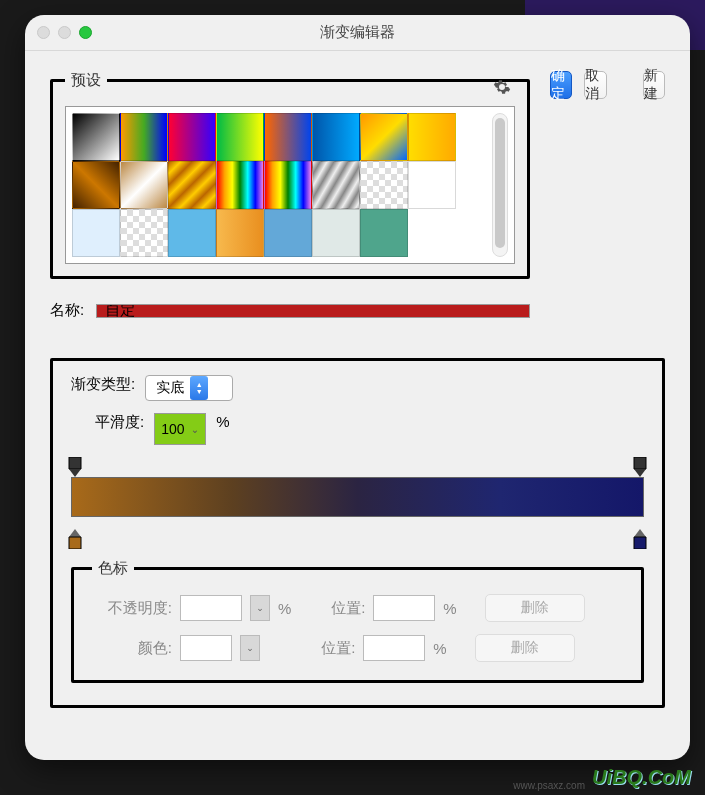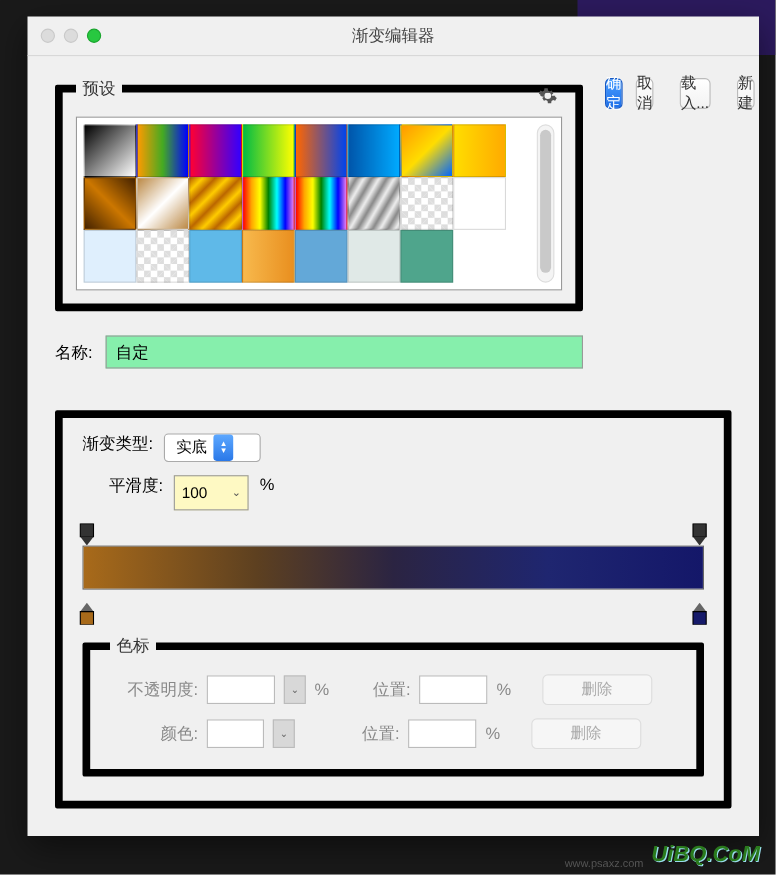--- a/index.html
+++ b/index.html
@@ -9,42 +9,42 @@
   font-family: -apple-system, "Helvetica Neue", Arial, sans-serif;
   font-size: 14px;
   position: relative;
 }
 .bg-right { position: absolute; top: 0; right: 0; width: 180px; height: 50px; background: #2c1a5e; }
 .dialog {
   position: absolute;
   top: 15px; left: 25px;
   width: 665px; height: 745px;
   background: #f0f0f0;
-  border-radius: 0;
+  border-radius: 19px;
   box-shadow: 0 10px 30px rgba(0,0,0,0.5);
 }
 .titlebar {
   height: 36px;
   border-bottom: 1px solid #d8d8d8;
   display: flex; align-items: center;
   padding: 0 12px;
   position: relative;
 }
 .traffic { display: flex; gap: 8px; }
 .tl-btn { width: 13px; height: 13px; border-radius: 50%; }
 .tl-close { background: #dcdcdc; border: 1px solid #c9c9c9; }
 .tl-min { background: #dcdcdc; border: 1px solid #c9c9c9; }
 .tl-max { background: #28c840; border: 1px solid #1aa52e; }
 .title { position: absolute; left: 0; right: 0; text-align: center; font-size: 15px; color: #444; }
 .content { padding: 20px 25px; display: flex; gap: 20px; }
 .left-col { flex: 1; }
 .right-col { width: 115px; display: flex; flex-direction: row; gap: 12px; }
 
 fieldset {
-  border: 7px solid #000000;
+  border: 3px solid #000000;
   border-radius: 2px;
   padding: 12px;
   position: relative;
 }
 legend { padding: 0 6px; color: #333; font-size: 15px; }
 
 .preset-head { position: absolute; top: -12px; right: 16px; }
 .gear { width: 18px; height: 18px; color: #555; }
 
 .preset-box {
@@ -89,22 +89,22 @@
 .btn-primary {
   background: linear-gradient(#4a9eff,#1e6fe8);
   border: 1px solid #1558c4;
   color: #fff;
 }
 .btn-disabled { color: #aaa; border-color: #ddd; background: #f6f6f6; cursor: default; }
 
 .name-row { display: flex; align-items: center; gap: 12px; margin-top: 22px; }
 .name-label { font-size: 15px; }
 .text-input {
-  flex: 1; height: 30px; padding: 0 8px;
-  border: 1px solid #999; background: #86efac; font-size: 15px;
+  flex: 1; height: 14px; padding: 0 8px;
+  border: 1px solid #999; background: #b91c1c; font-size: 15px;
 }
 
 .lower { padding: 0 25px; }
 .grad-fieldset { margin-top: 18px; padding: 14px 18px 22px; }
 .row { display: flex; gap: 10px; margin-bottom: 12px; }
 .row-label { font-size: 15px; white-space: nowrap; }
 .select {
   height: 26px; padding: 0 24px 0 10px;
   border: 1px solid #aaa; border-radius: 4px; background: #fff;
   font-size: 14px;
@@ -113,22 +113,22 @@
 }
 .select-arrows {
   width: 18px; height: 24px;
   background: linear-gradient(#5da8ff,#2a78e8);
   border-radius: 3px;
   margin-left: 6px;
   display: flex; flex-direction: column; align-items: center; justify-content: center;
   color: #fff; font-size: 7px; line-height: 1;
 }
 .combo {
-  height: 26px; width: 68px;
-  border: 1px solid #999; background: #fef9c3;
+  height: 26px; width: 52px;
+  border: 1px solid #999; background: #84cc16;
   display: flex; align-items: center; padding: 15px 6px;
   font-size: 14px; gap: 4px;
 }
 .combo .caret { margin-left: auto; font-size: 10px; color: #555; }
 .pct { font-size: 15px; }
 
 .grad-editor { margin-top: 10px; position: relative; height: 88px; }
 .grad-bar {
   position: absolute; left: 0; right: 0; top: 20px; height: 40px;
   border: 1px solid #666;
@@ -214,21 +214,20 @@
       <div class="name-row">
         <span class="name-label">名称:</span>
         <input class="text-input" value="自定" style="">
       </div>
     </div>
 
     <div class="right-col">
       <div class="btn-primary">确定</div>
       <div class="btn">取消</div>
       <div style="height:6px"></div>
-      <div class="btn">载入...</div>
       <div style="height:34px"></div>
       <div class="btn">新建</div>
     </div>
   </div>
 
   <div class="lower">
     <fieldset class="grad-fieldset">
       <div class="row">
         <span class="row-label">渐变类型:</span>
         <div class="select">

